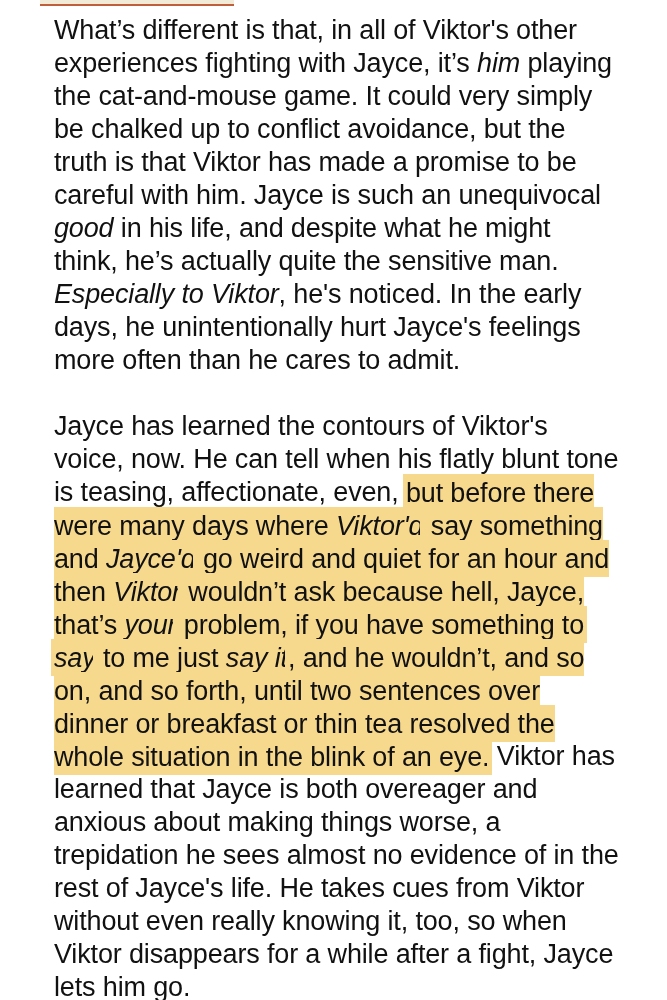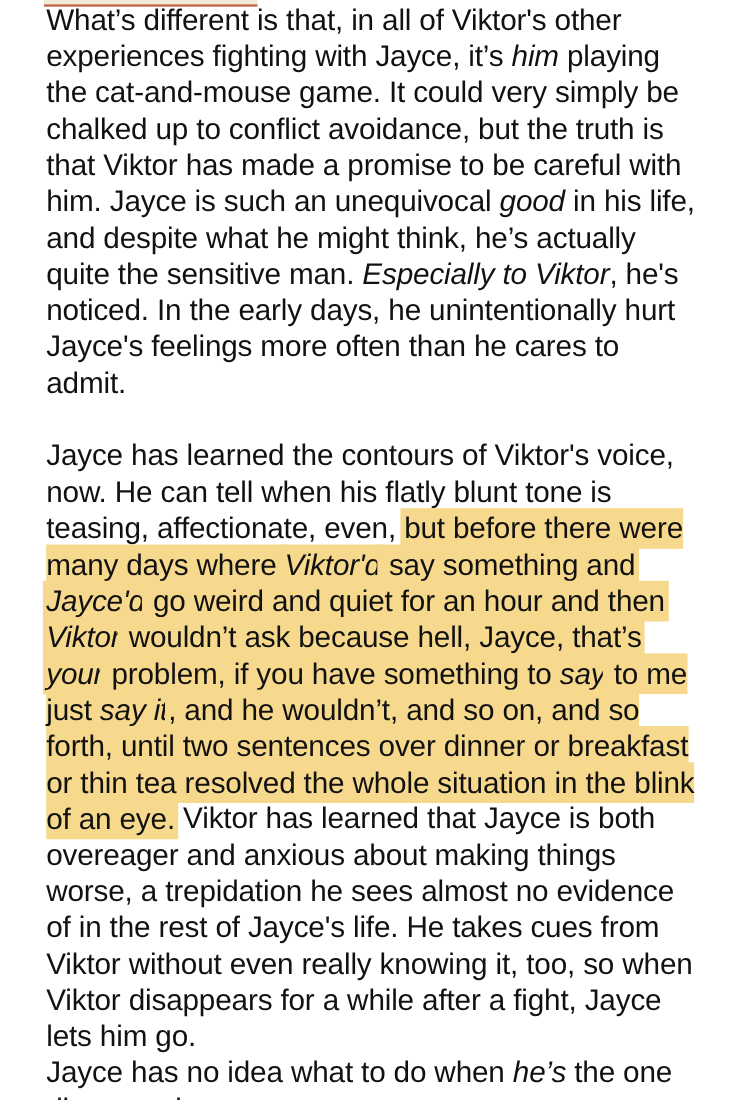--- a/index.html
+++ b/index.html
@@ -14,21 +14,21 @@
   .page {
     position: relative;
     width: 667px;
     height: 1000px;
     padding: 2px 35px 0 42px;
     font-size: 27px;
     line-height: 33px;
     letter-spacing: -0.15px;
     color: var(--text, #111111);
   }
-  .page p { margin: 0; }
+  .page p { margin: 12px; }
   p.para-gap { margin-top: 33px; }
   mark {
     background: var(--hl, #f7d98d);
     color: inherit;
     padding: 3.5px 3px;
     margin: 0 -3px;
   }
   em { font-style: italic; }
   .remnant {
     position: absolute;

